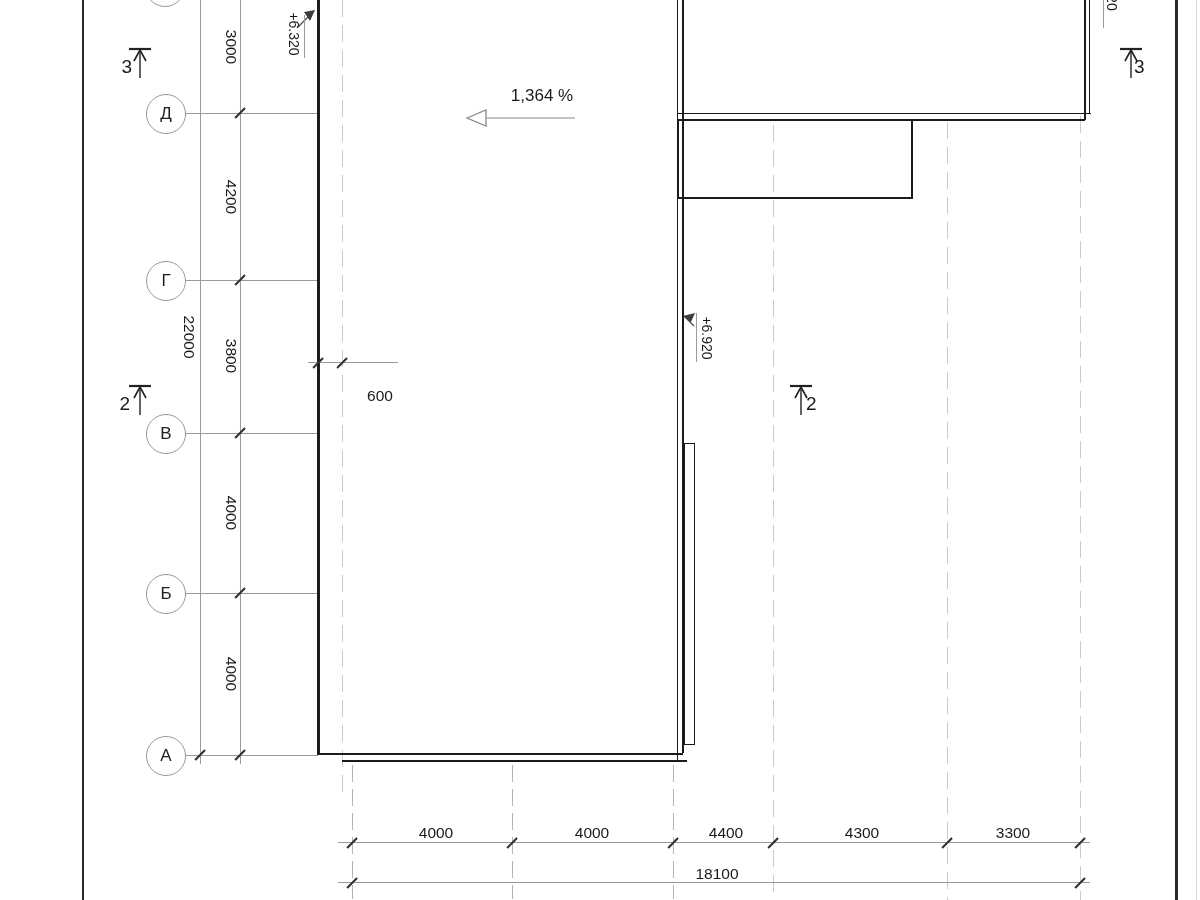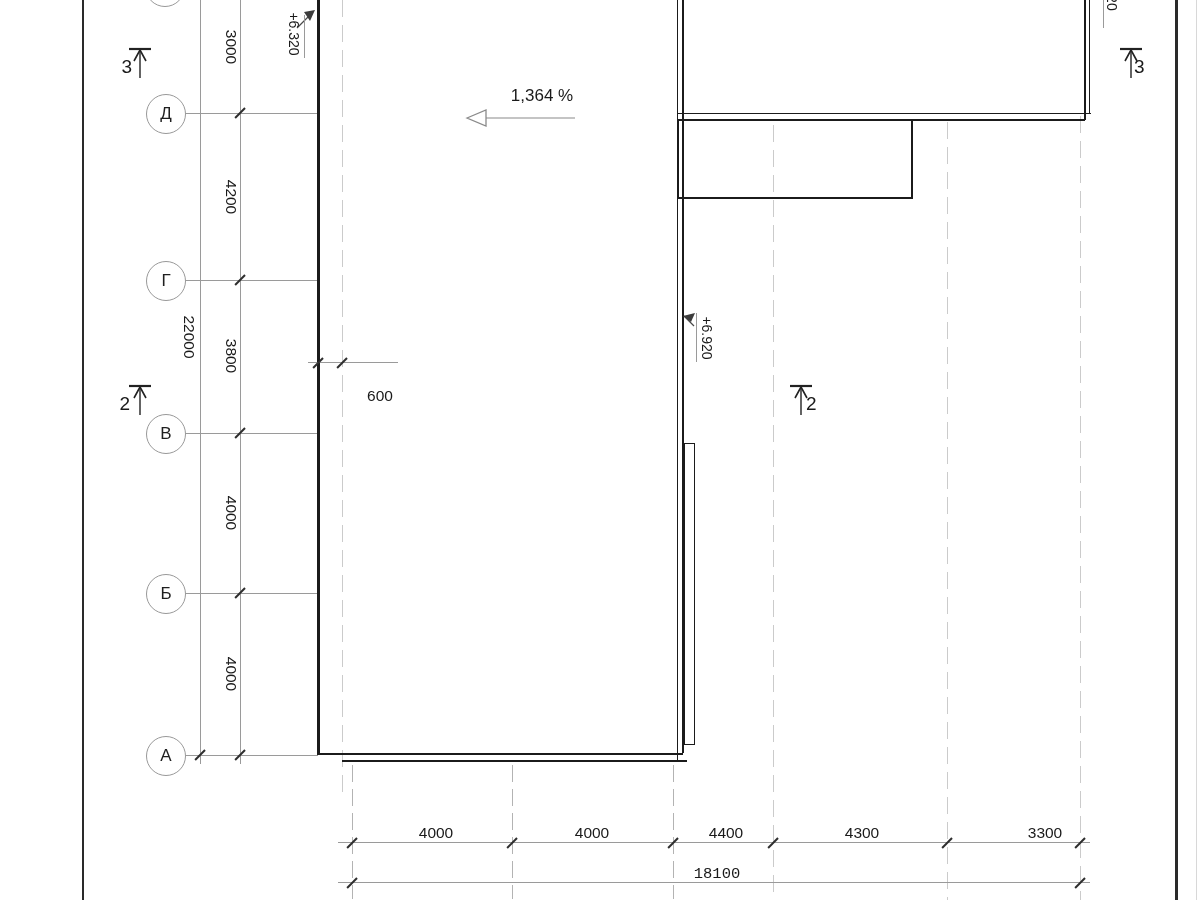--- a/index.html
+++ b/index.html
@@ -166,20 +166,20 @@
   <div class="tick" style="left:345px;top:842px;"></div>
   <div class="tick" style="left:505px;top:842px;"></div>
   <div class="tick" style="left:666px;top:842px;"></div>
   <div class="tick" style="left:766px;top:842px;"></div>
   <div class="tick" style="left:940px;top:842px;"></div>
   <div class="tick" style="left:1073px;top:842px;"></div>
   <div class="dim c" style="left:436px;top:824px;">4000</div>
   <div class="dim c" style="left:592px;top:824px;">4000</div>
   <div class="dim c" style="left:726px;top:824px;">4400</div>
   <div class="dim c" style="left:862px;top:824px;text-align:center;">4300</div>
-  <div class="dim c" style="left:1013px;top:824px;margin-left:32px;">3300</div>
+  <div class="dim c" style="left:1013px;top:824px;">3300</div>
 
   <div class="h" style="left:338px;top:882.4px;width:752px;"></div>
   <div class="tick" style="left:345px;top:882px;"></div>
   <div class="tick" style="left:1073px;top:882px;"></div>
-  <div class="dim c" style="left:717px;top:865px;font-family:Liberation Mono, monospace;">18100</div>
+  <div class="dim c" style="left:717px;top:865px;">18100</div>
 
 </div>
 
 </body></html>

